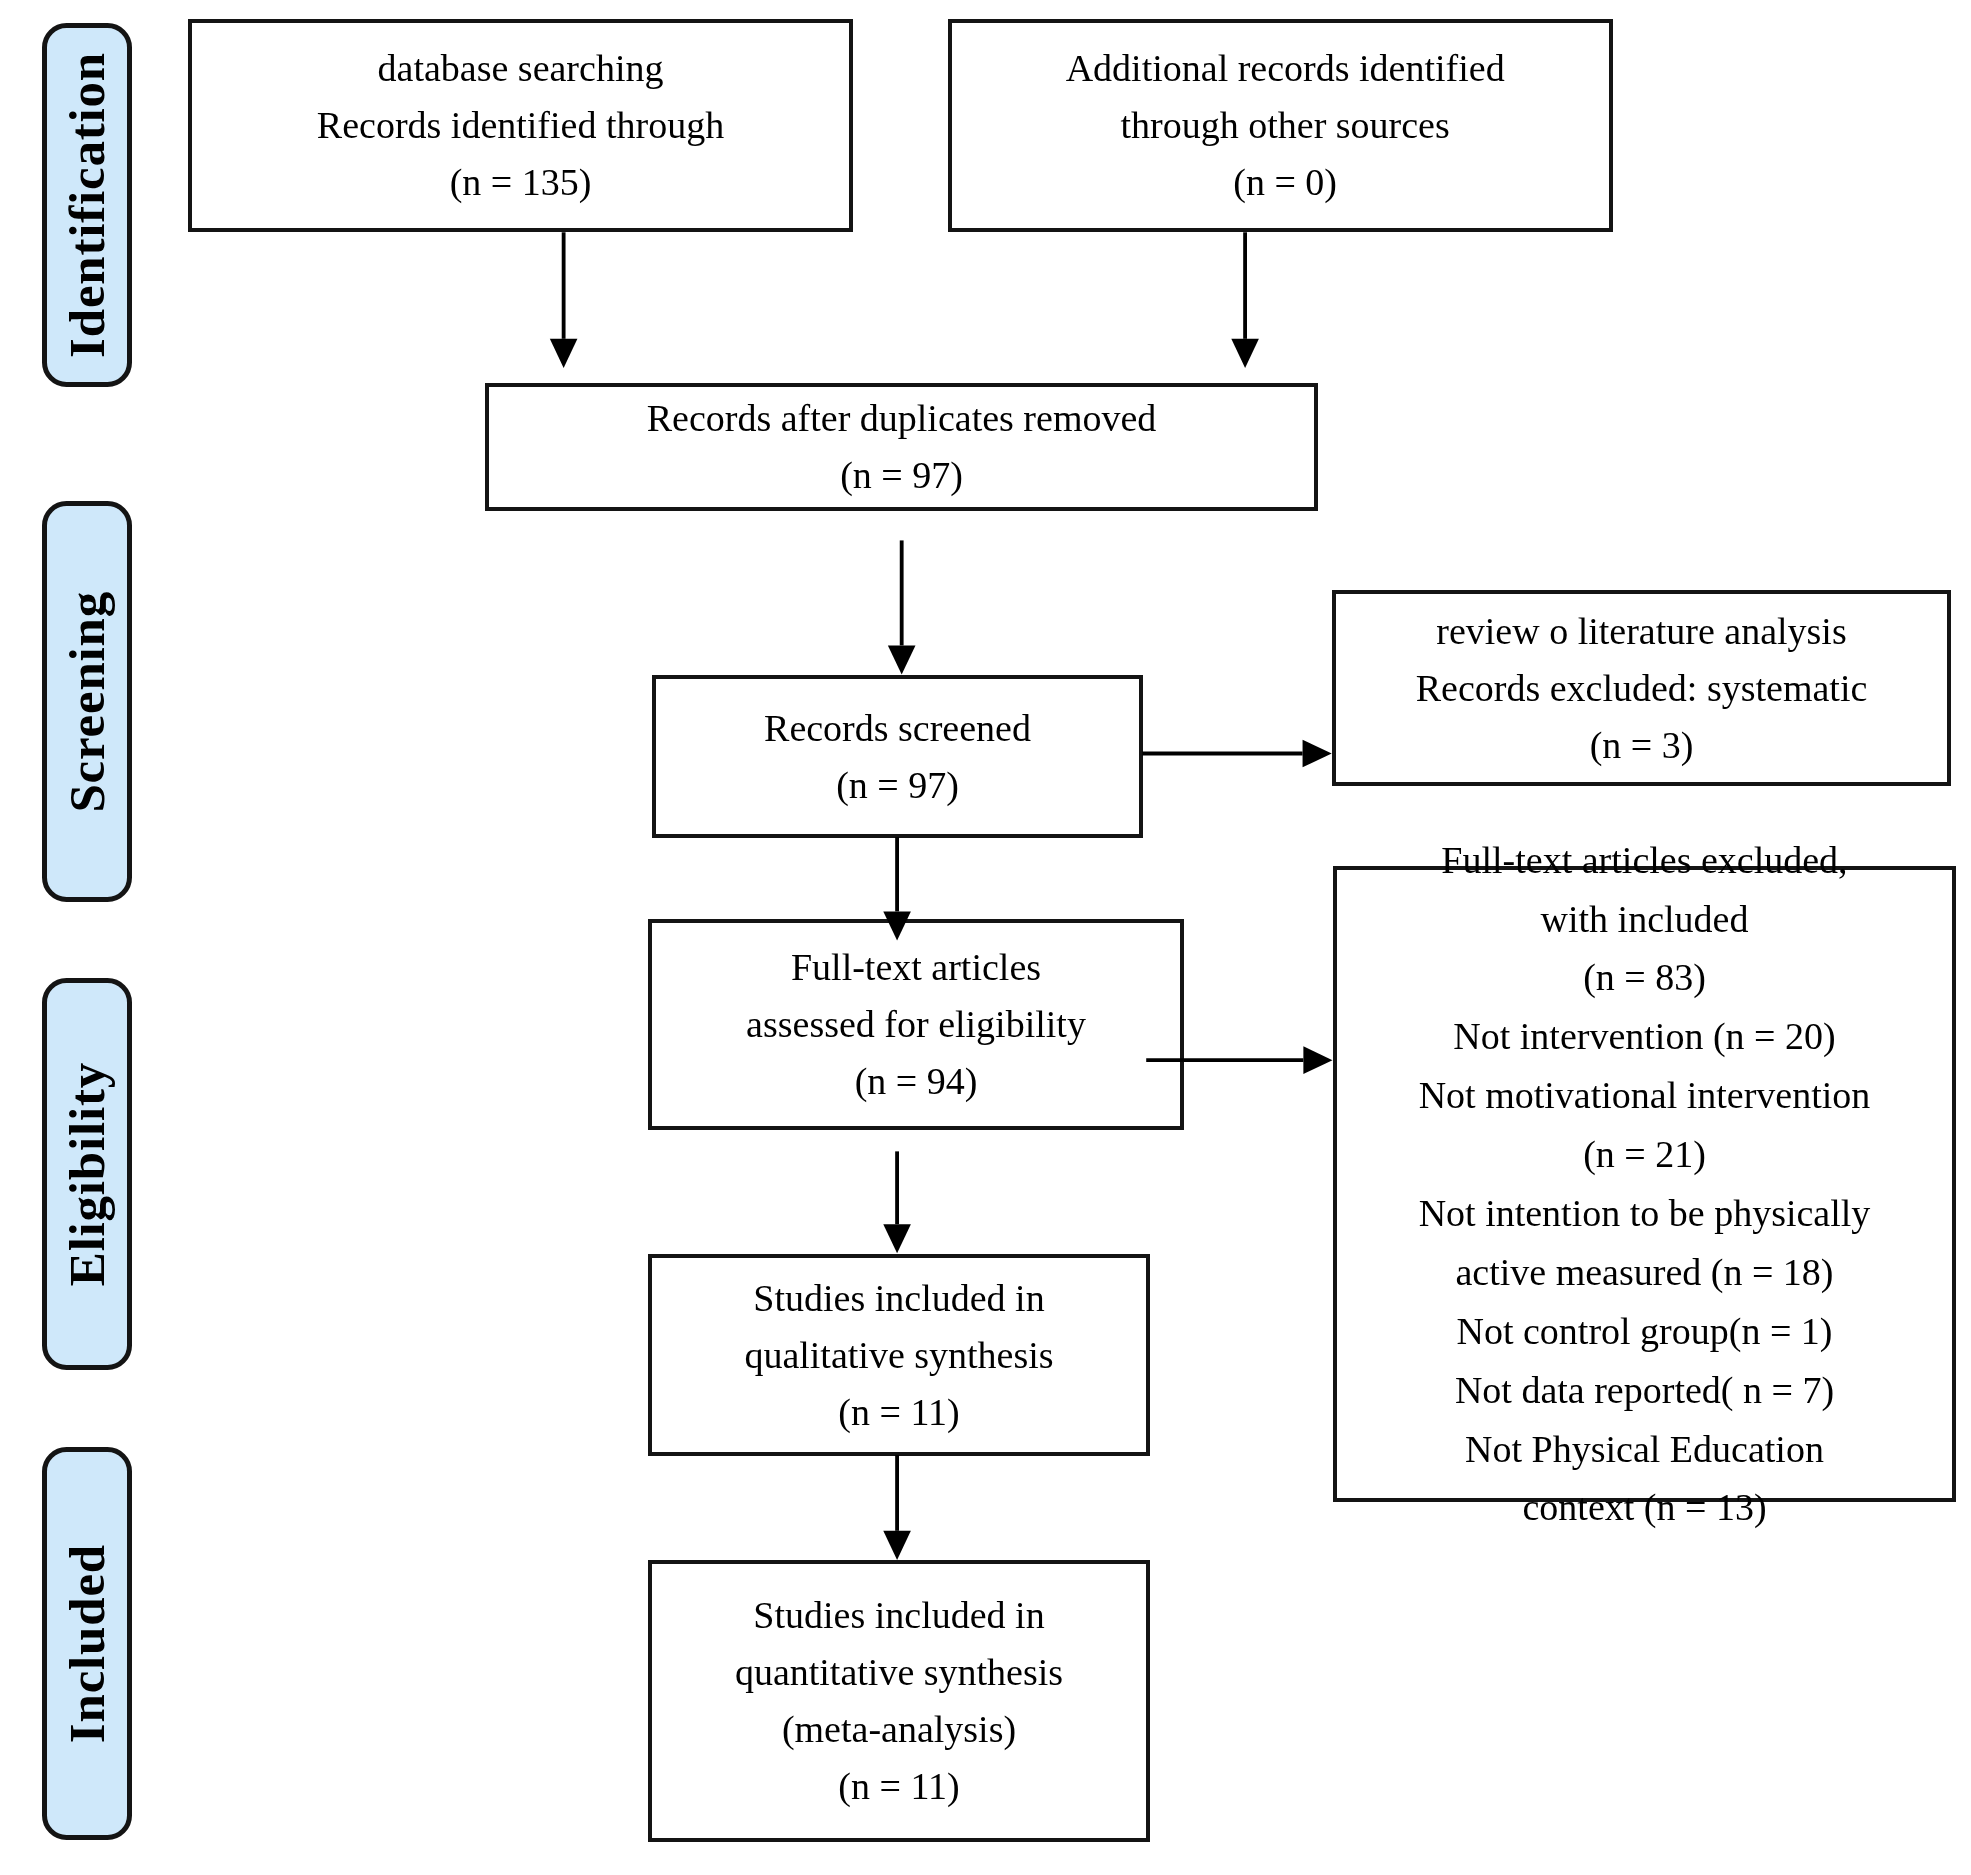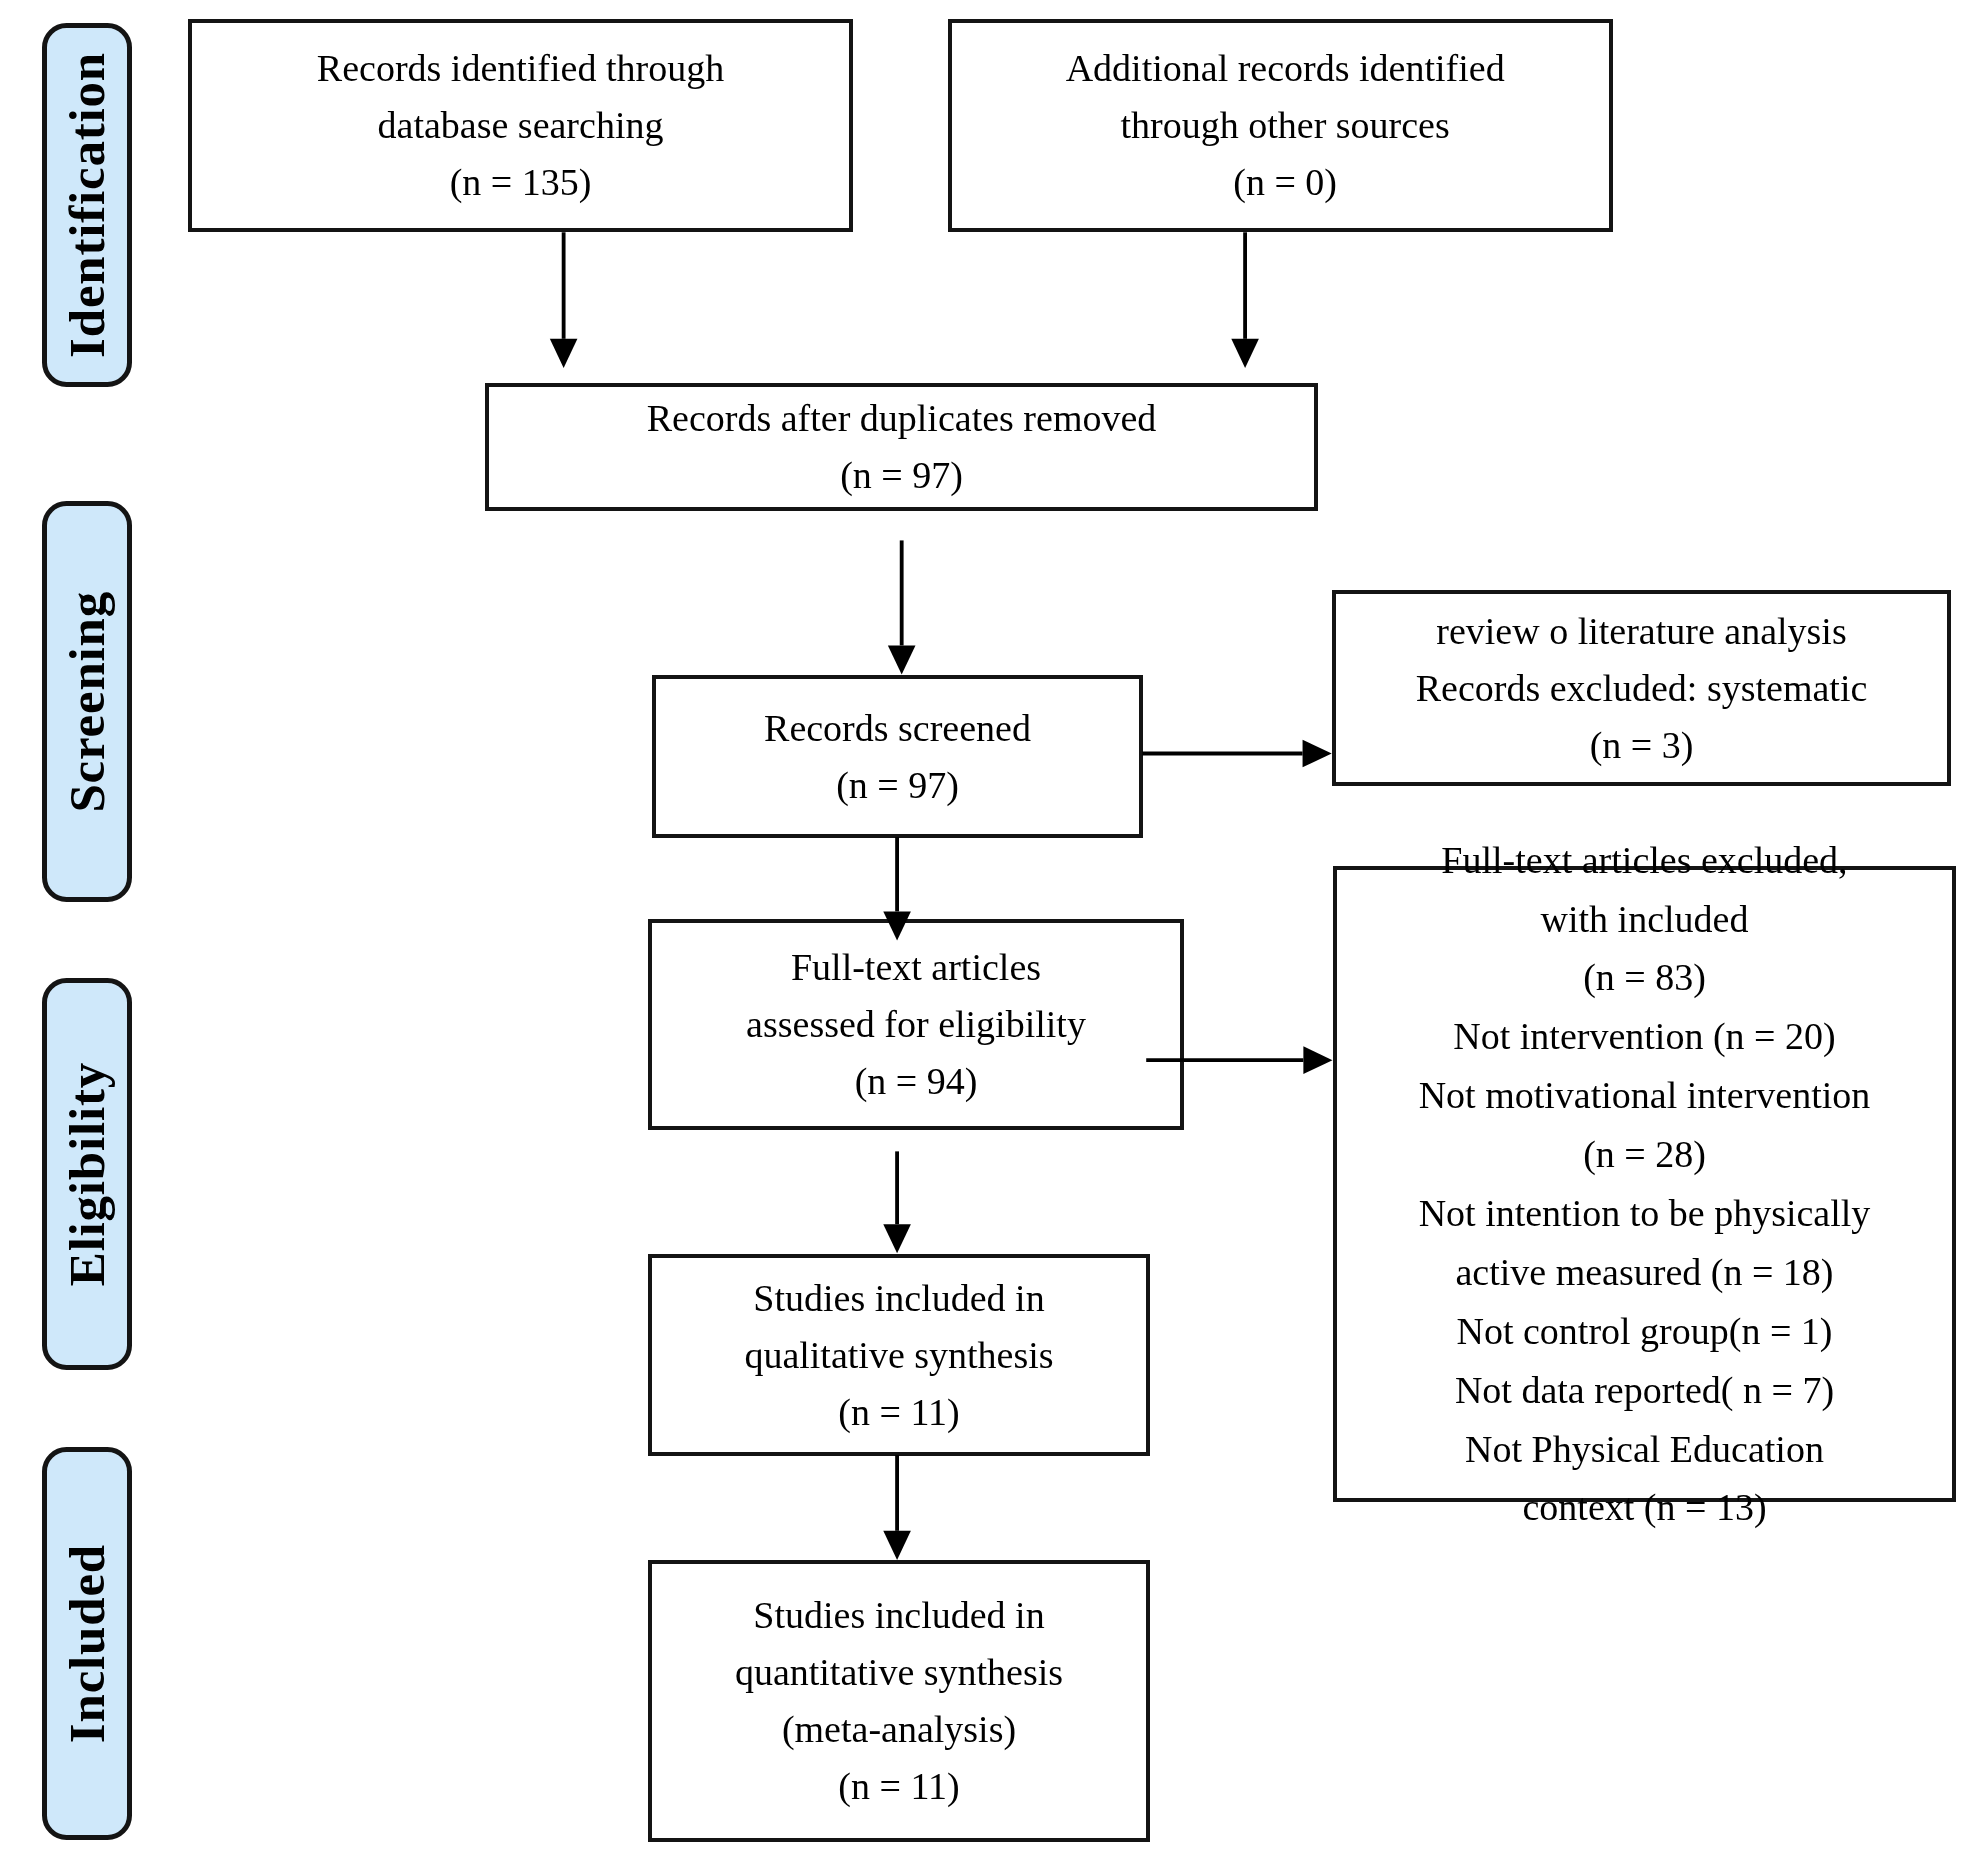--- a/index.html
+++ b/index.html
@@ -61,22 +61,22 @@
     <span class="vtext">Screening</span>
   </div>
   <div class="stage-label" style="top: 978px; height: 392px; background-color: rgb(207, 232, 250); border-color: rgb(20, 20, 20);">
     <span class="vtext">Eligibility</span>
   </div>
   <div class="stage-label" style="top: 1447px; height: 393px; background-color: rgb(207, 232, 250); border-color: rgb(20, 20, 20);">
     <span class="vtext">Included</span>
   </div>
 
   <div class="box" style="left: 188px; top: 19px; width: 665px; height: 213px; border-color: rgb(20, 20, 20);">
+    <div>database searching</div>
     <div>Records identified through</div>
-    <div>database searching</div>
     <div>(n = 135)</div>
   </div>
 
   <div class="box" style="left: 948px; top: 19px; width: 665px; height: 213px; border-color: rgb(20, 20, 20); padding-left: 20px;">
     <div>Additional records identified</div>
     <div>through other sources</div>
     <div>(n = 0)</div>
   </div>
 
   <div class="box" style="left: 485px; top: 383px; width: 833px; height: 128px; border-color: rgb(20, 20, 20);">
@@ -100,21 +100,21 @@
     <div>assessed for eligibility</div>
     <div>(n = 94)</div>
   </div>
 
   <div class="box dense" style="left: 1333px; top: 866px; width: 623px; height: 636px; border-color: rgb(20, 20, 20);">
     <div>Full-text articles excluded,</div>
     <div>with included</div>
     <div>(n = 83)</div>
     <div>Not intervention (n = 20)</div>
     <div>Not motivational intervention</div>
-    <div>(n = 28)</div>
+    <div>(n = 21)</div>
     <div>Not intention to be physically</div>
     <div>active measured (n = 18)</div>
     <div>Not control group(n = 1)</div>
     <div>Not data reported( n = 7)</div>
     <div>Not Physical Education</div>
     <div>context (n = 13)</div>
   </div>
 
   <div class="box" style="left: 648px; top: 1254px; width: 502px; height: 202px; border-color: rgb(20, 20, 20);">
     <div>Studies included in</div>

